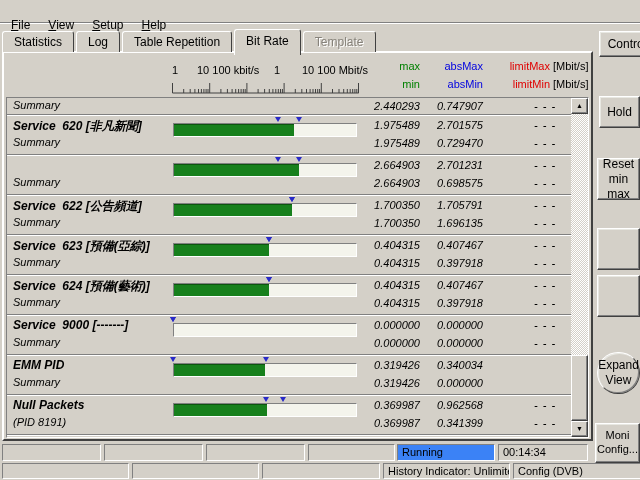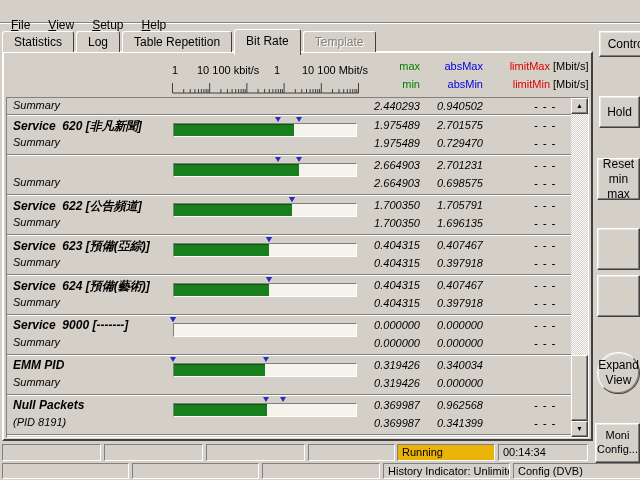--- a/index.html
+++ b/index.html
@@ -61,21 +61,21 @@
   .b-reset{left:597px;top:158px;width:43px;height:42px;}
   .b-blank1{left:597px;top:228px;width:43px;height:42px;}
   .b-blank2{left:597px;top:275px;width:43px;height:42px;}
   .b-expand{left:597px;top:352px;width:43px;height:42px;border-radius:21px;}
   .b-moni{left:595px;top:423px;width:45px;height:40px;font-size:11px;}
   
   .spanel{position:absolute;box-sizing:border-box;border:1px solid;border-color:#808080 #fff #fff #808080;
           font-size:11px;line-height:15px;padding-left:4px;overflow:hidden;white-space:pre;}
   .srow1{top:444px;height:17px;}
   .srow2{top:463px;height:16px;}
-  .running{background:#eab308;}
+  .running{background:#3b82f6;}
 </style>
 </head>
 <body>
 
 <div class="app">
 
   <div class="menubar">
     <span class="menu-item"><u>F</u>ile</span>
     <span class="menu-item"><u>V</u>iew</span>
     <span class="menu-item"><u>S</u>etup</span>
@@ -109,21 +109,21 @@
     <span class="hdr-col" style="left:466px;width:80px;top:25px;color:#e00000;">limitMin</span>
     <span class="hdr-col" style="left:549px;width:40px;top:25px;text-align:left;">[Mbit/s]</span>
 
     <div class="list-wrap">
       <div class="rows">
           <div class="row clipped">
 
     <span class="svc-sub">Summary</span>
 
     <span class="val v1 rline2 v1b">2.440293</span>
-    <span class="val v2 rline2 v2b">0.940502</span>
+    <span class="val v2 rline2 v2b">0.747907</span>
     <span class="val dots rline2 d2">- - -</span>
   </div>
           <div class="row">
     <span class="svc-name">Service  620 [非凡新聞]</span>
     <span class="svc-sub">Summary</span>
     <div class="bar">
       <div class="markers">
         <span class="marker" style="left: 57.2601%;"></span>
         <span class="marker" style="left: 68.6323%;"></span>
       </div>

